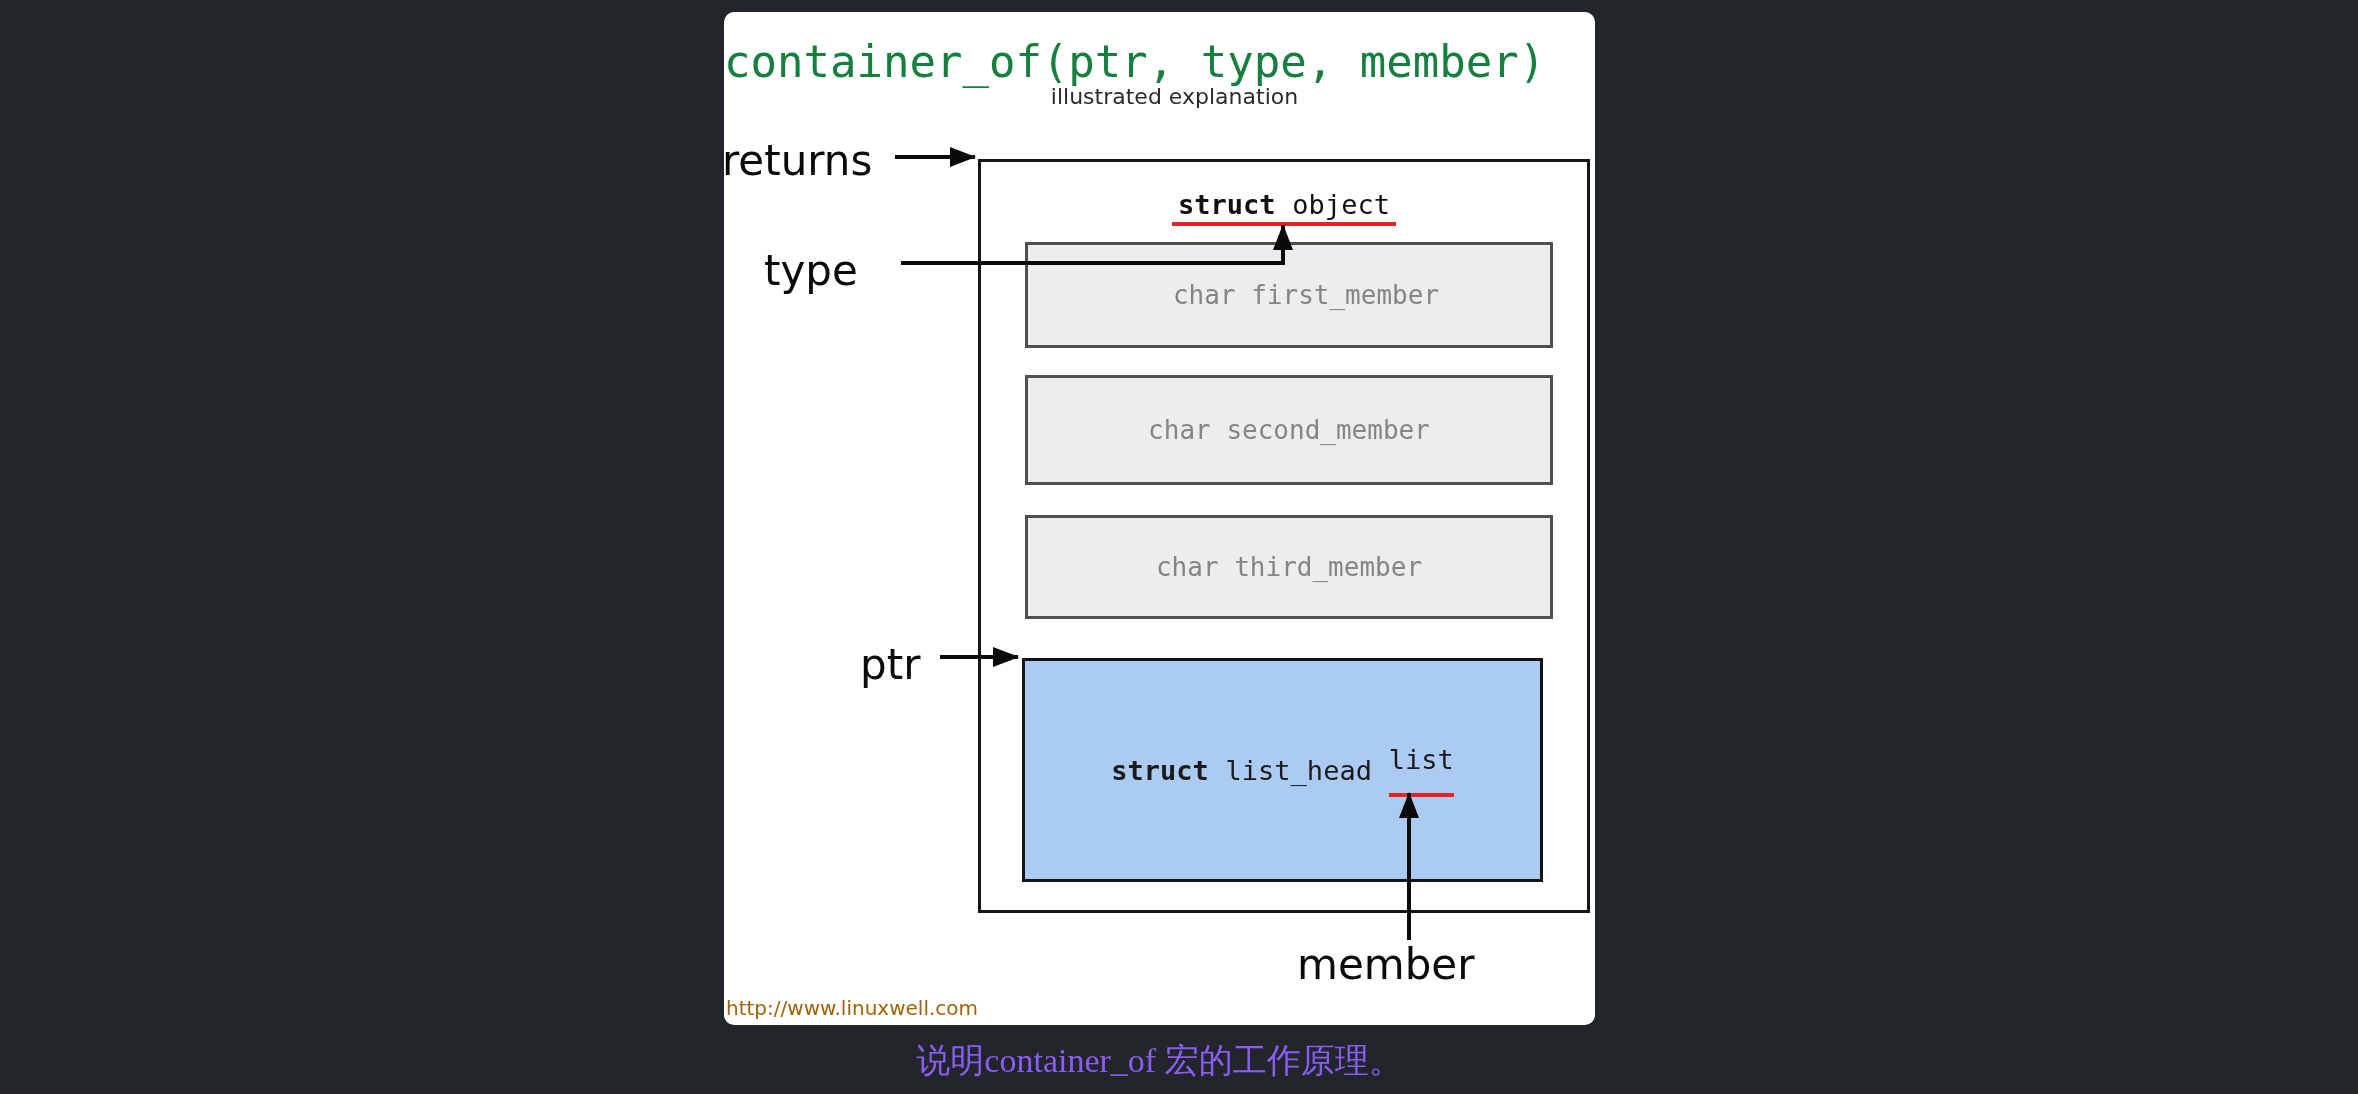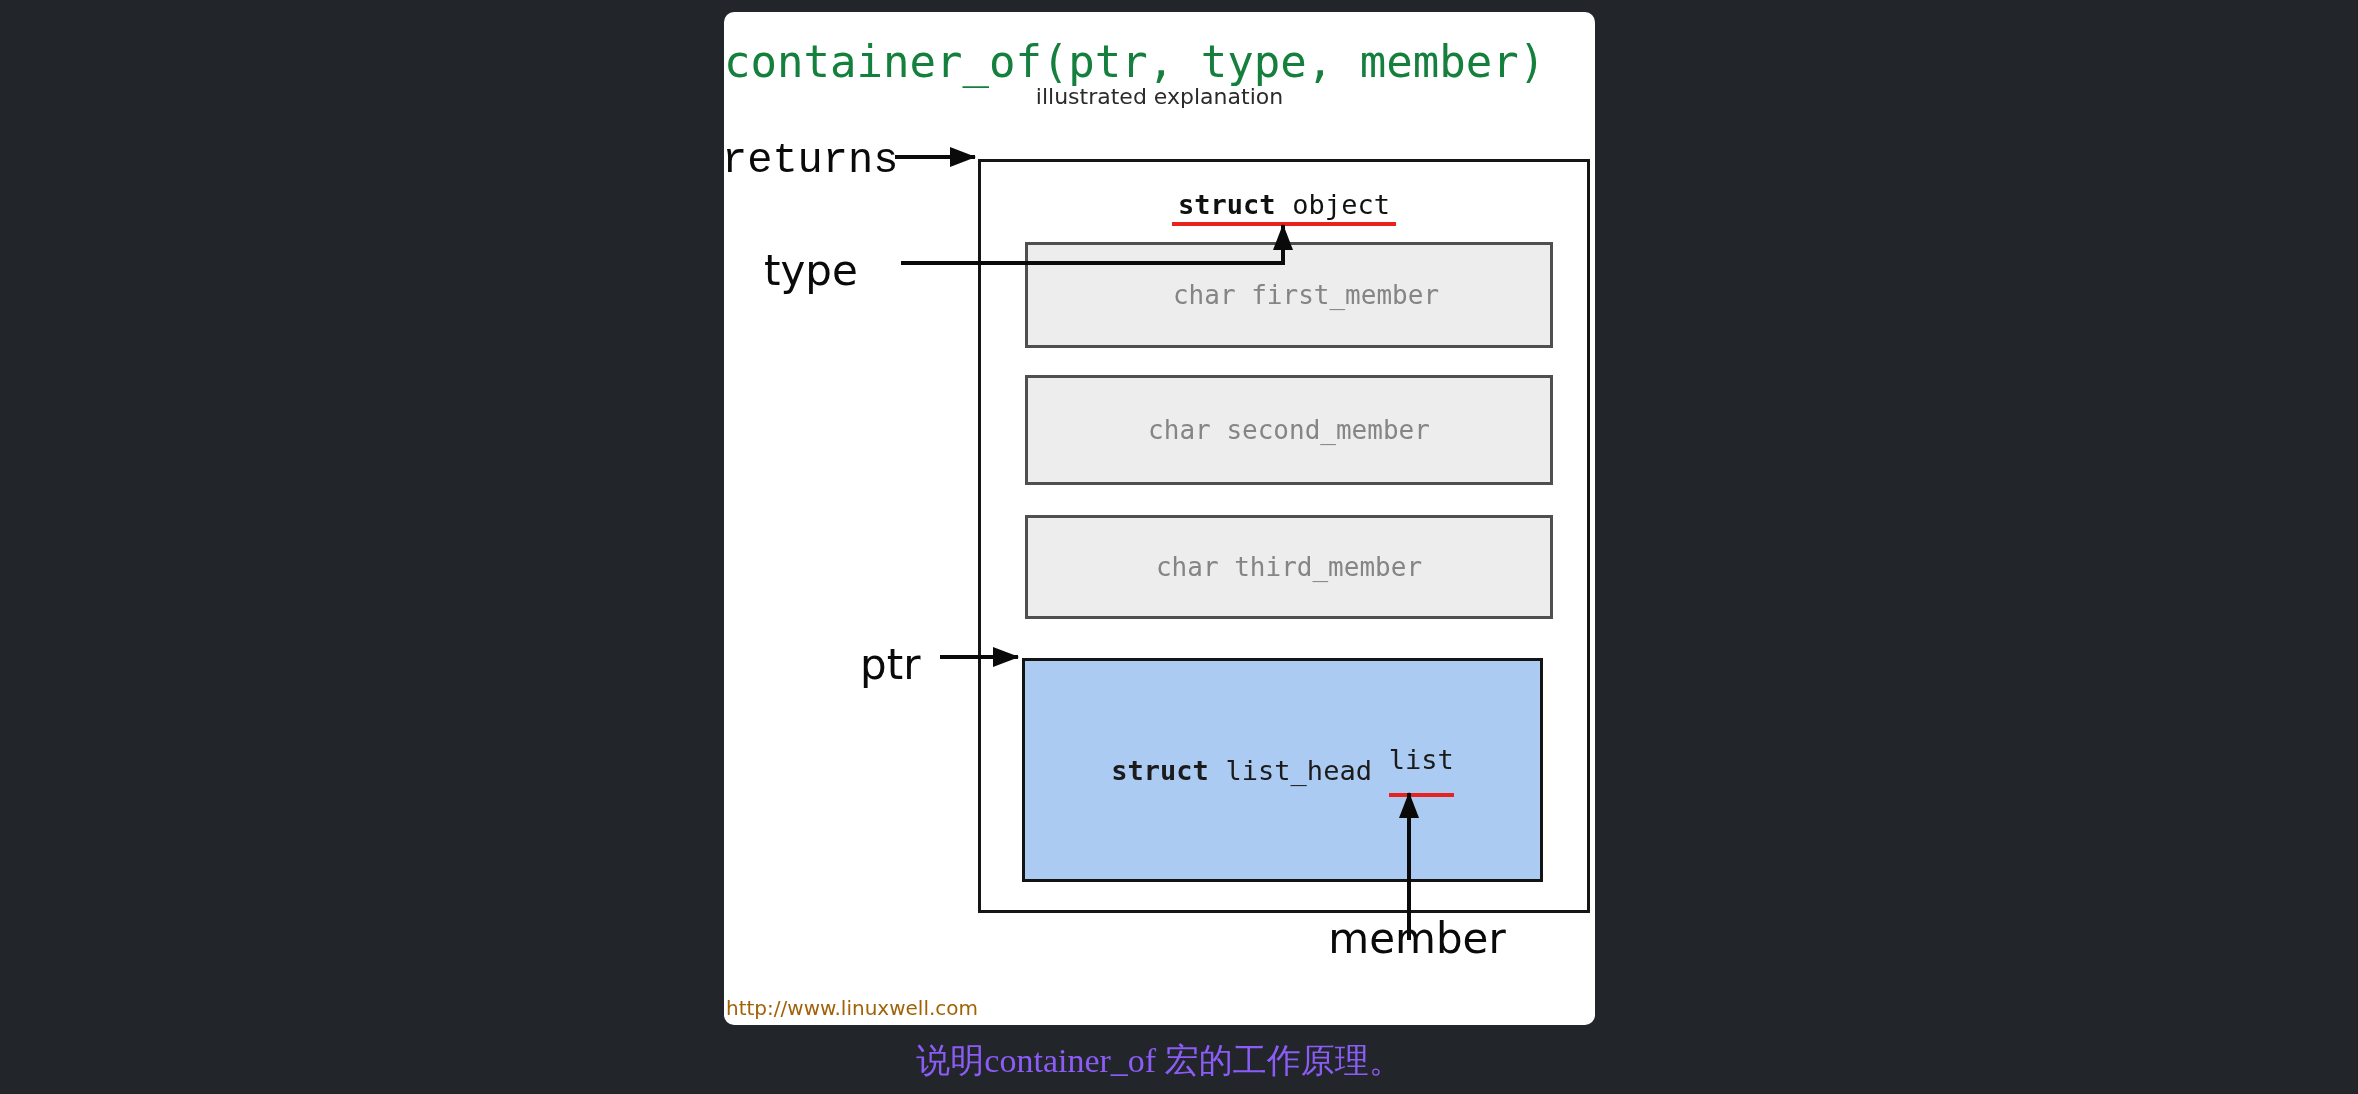--- a/index.html
+++ b/index.html
@@ -35,38 +35,38 @@
     width: 100%;
     text-align: left;
     font-size: 44px;
     font-weight: 500;
     color: #15803d;
     letter-spacing: 0;
     white-space: nowrap;
   }
   .subtitle {
     position: absolute;
-    left: 0; top: 72px;
+    left: 15px; top: 72px;
     width: 100%;
     text-align: center;
     font-size: 22px;
     color: #2b2b2b;
   }
 
   .side-label {
     position: absolute;
     font-size: 42px;
     line-height: 1.1;
     color: #0a0a0a;
     white-space: nowrap;
   }
-  .lbl-returns { left: -2px;  top: 126px; font-family: Liberation Mono, monospace; }
+  .lbl-returns { left: -2px;  top: 126px; }
   .lbl-type    { left: 40px;  top: 236px; }
   .lbl-ptr     { left: 136px; top: 630px; }
-  .lbl-member  { left: 573px; top: 904px; width: 240px; text-align: center; }
+  .lbl-member  { left: 573px; top: 930px; width: 240px; }
 
   .outer-box {
     position: absolute;
     left: 254px; top: 147px;
     width: 612px; height: 754px;
     border: 3px solid #151515;
     box-sizing: border-box;
     background: #ffffff;
   }
 

